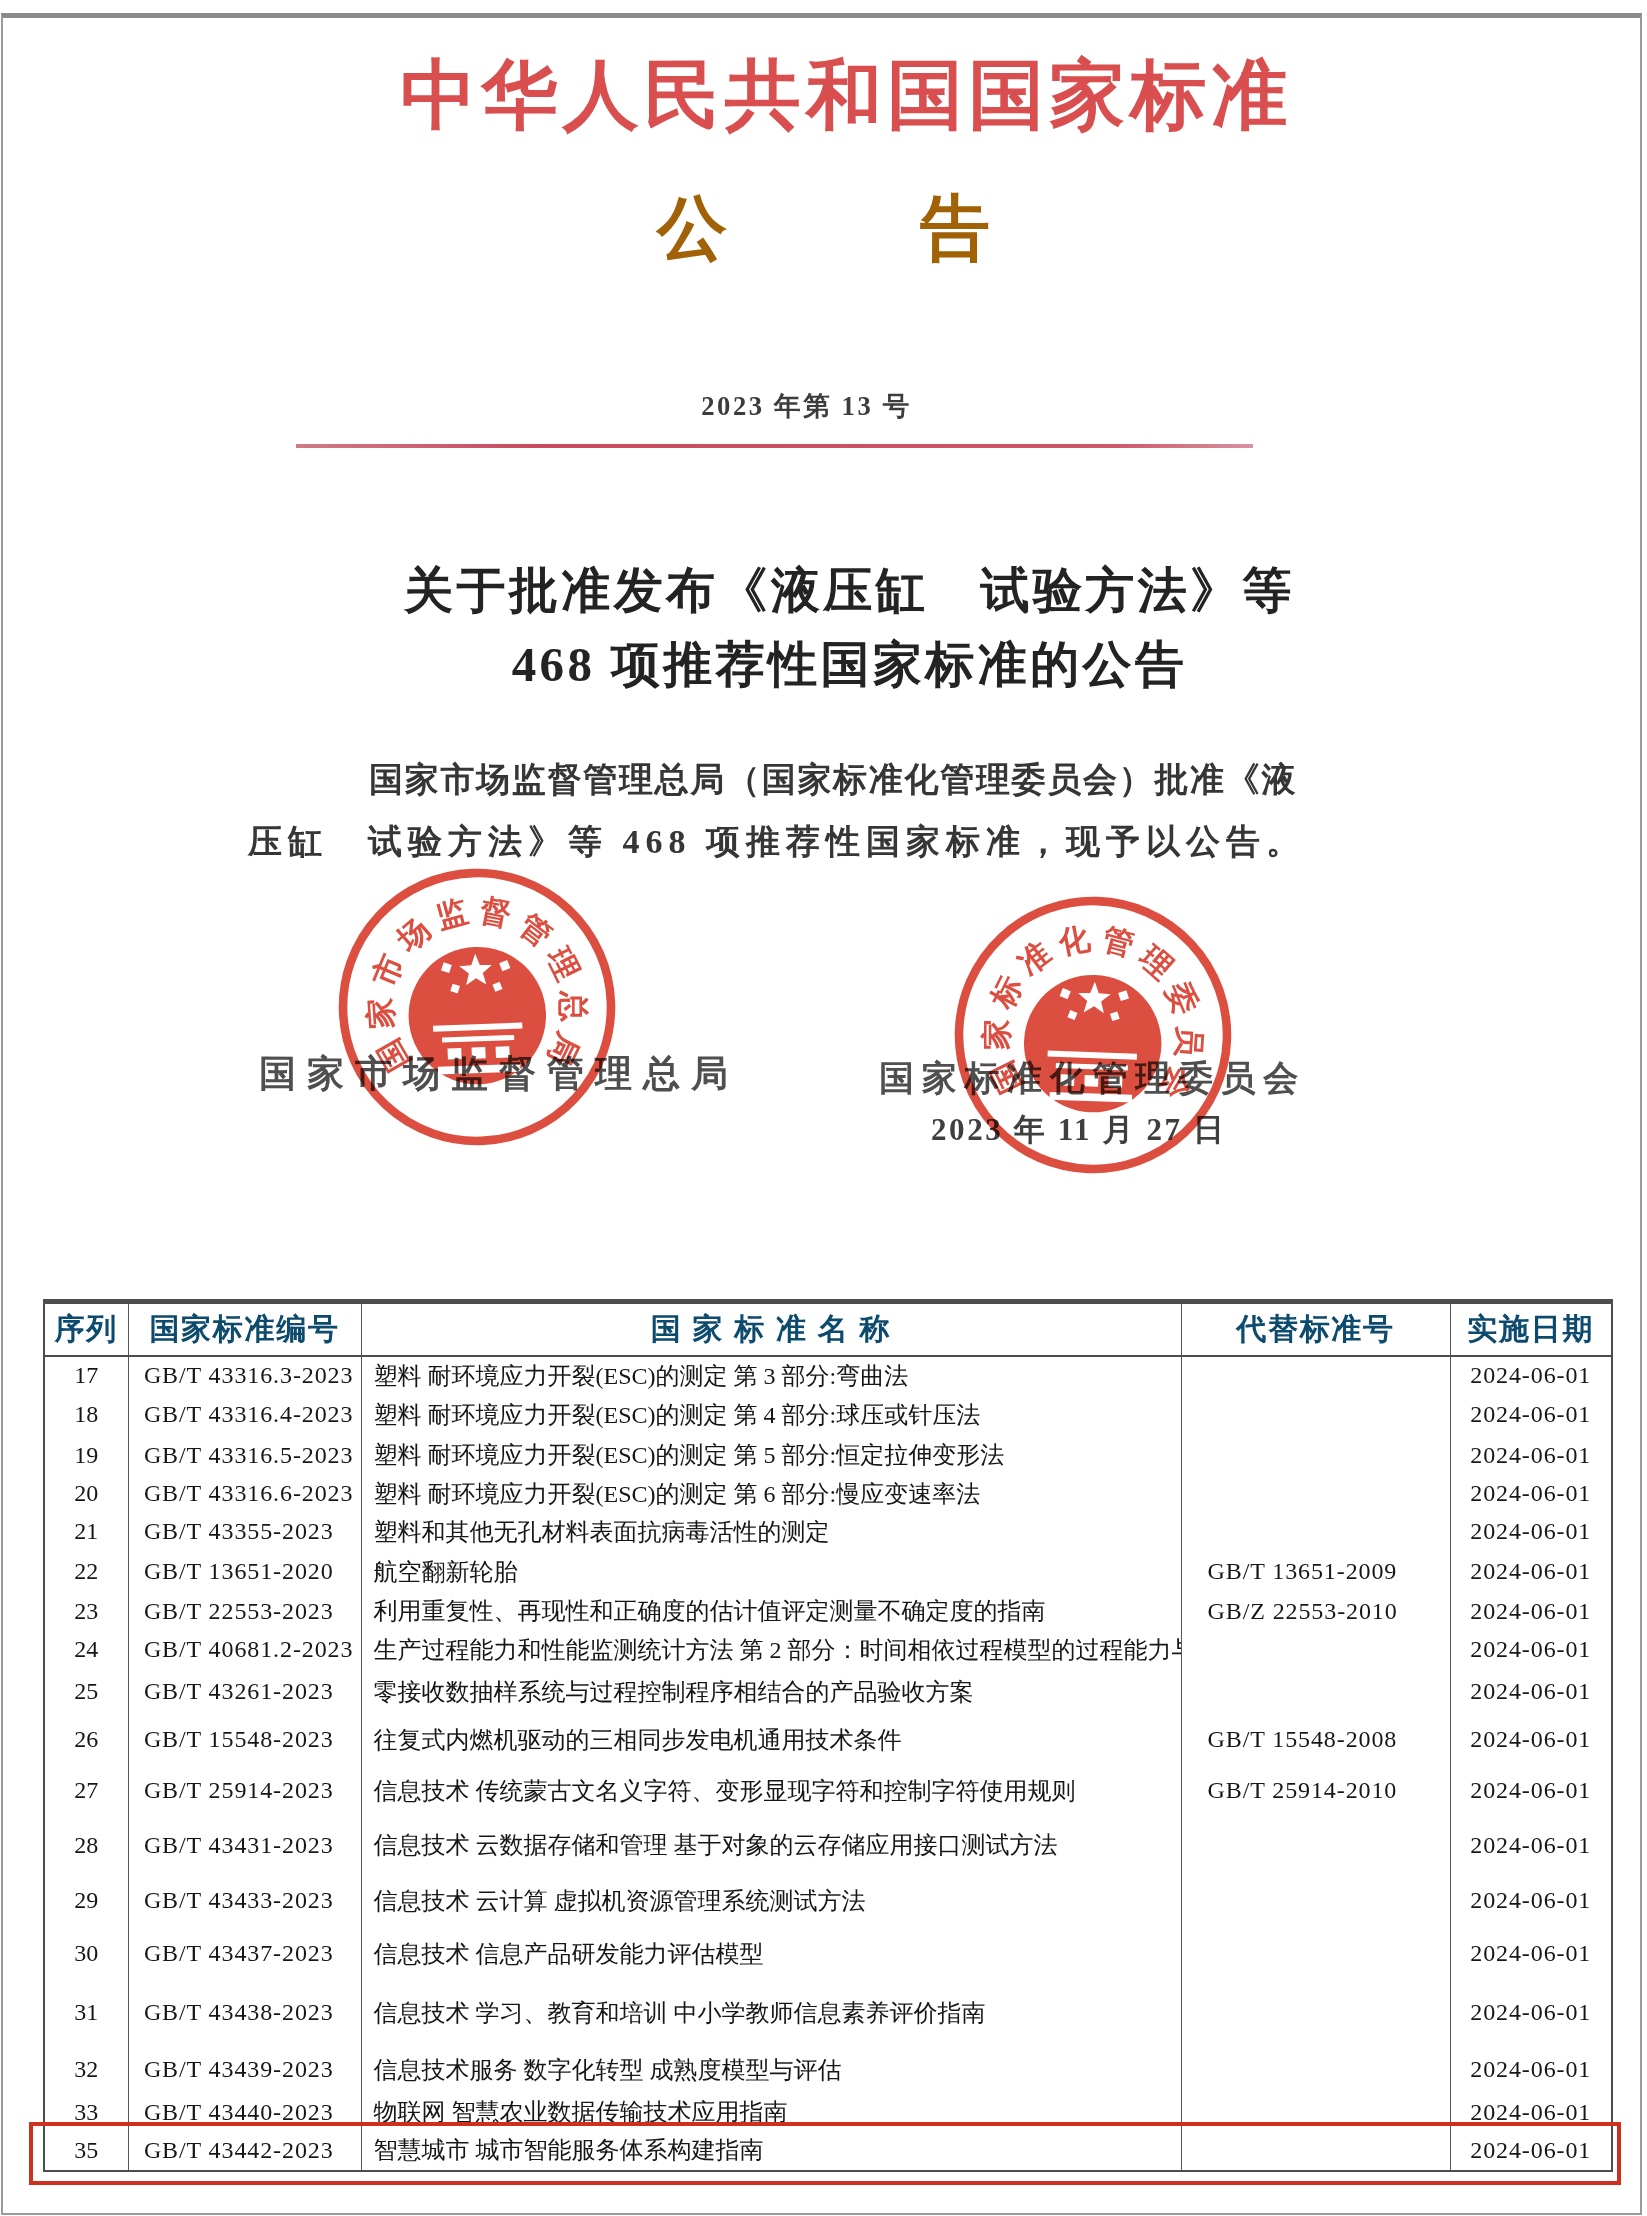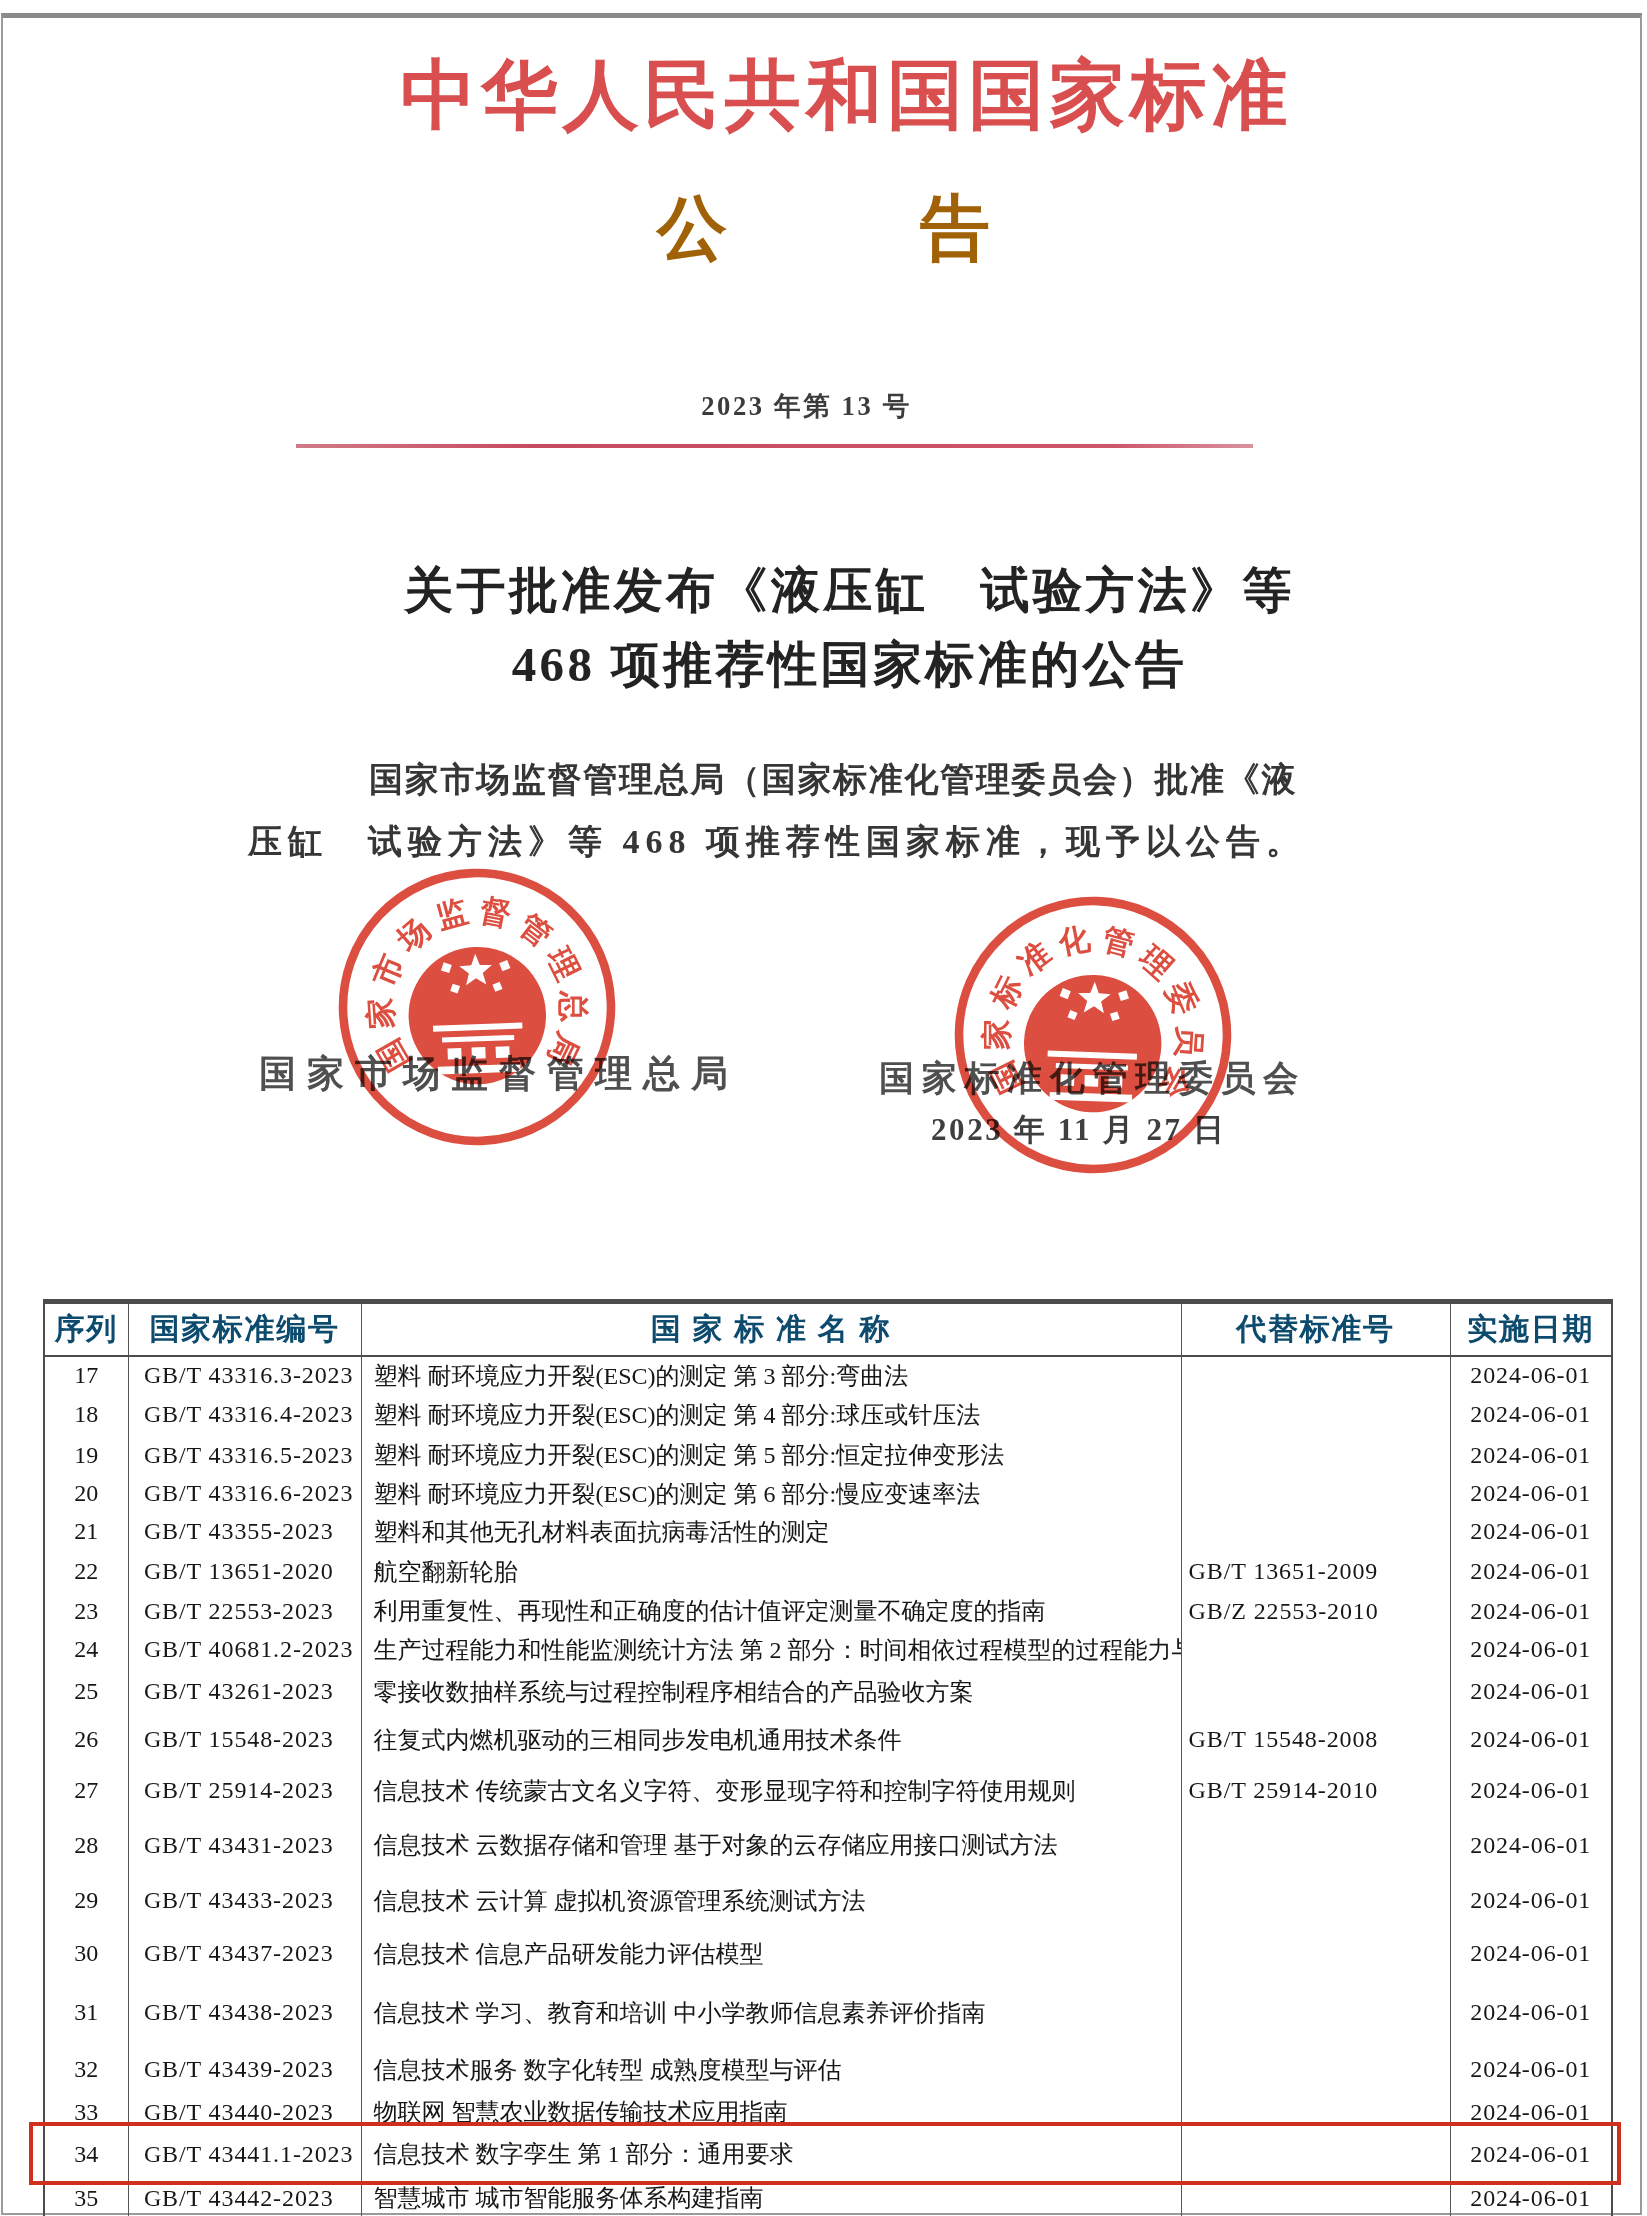--- a/index.html
+++ b/index.html
@@ -65,21 +65,21 @@
     border-bottom:2.6px solid #4c4c4c;height:49px;vertical-align:middle;
     border-left:1.7px solid #565656;
   }
   #std-table td{
     font-size:24px;color:#161616;font-weight:500;vertical-align:middle;
     border-left:1.7px solid #565656;overflow:hidden;white-space:nowrap;
   }
   td.c-seq{text-align:center;}
   td.c-code{padding-left:15.4px;letter-spacing:0.9px;}
   td.c-name{padding-left:12px;}
-  td.c-repl{padding-left:7px;letter-spacing:0.9px;}
+  td.c-repl{padding-left:26px;letter-spacing:0.9px;}
   td.c-date{text-align:center;letter-spacing:0.9px;}
 
   .highlight-box{
     position:absolute;left:29px;width:1584px;height:51px;top:2116px;
     border:4.3px solid #cf2f1d;z-index:8;pointer-events:none;background:transparent;
   }
 </style>
 </head>
 <body>
 
@@ -293,27 +293,20 @@
     <td class="c-repl"></td>
     <td class="c-date">2024-06-01</td>
   </tr>
           <tr style="height: 36px;">
     <td class="c-seq">33</td>
     <td class="c-code">GB/T 43440-2023</td>
     <td class="c-name">物联网 智慧农业数据传输技术应用指南</td>
     <td class="c-repl"></td>
     <td class="c-date">2024-06-01</td>
   </tr>
-          <tr style="height: 48px;">
-    <td class="c-seq">34</td>
-    <td class="c-code">GB/T 43441.1-2023</td>
-    <td class="c-name">信息技术 数字孪生 第 1 部分：通用要求</td>
-    <td class="c-repl"></td>
-    <td class="c-date">2024-06-01</td>
-  </tr>
           <tr style="height: 41px;">
     <td class="c-seq">35</td>
     <td class="c-code">GB/T 43442-2023</td>
     <td class="c-name">智慧城市 城市智能服务体系构建指南</td>
     <td class="c-repl"></td>
     <td class="c-date">2024-06-01</td>
   </tr>
         </tbody>
     </table>
   </div>

